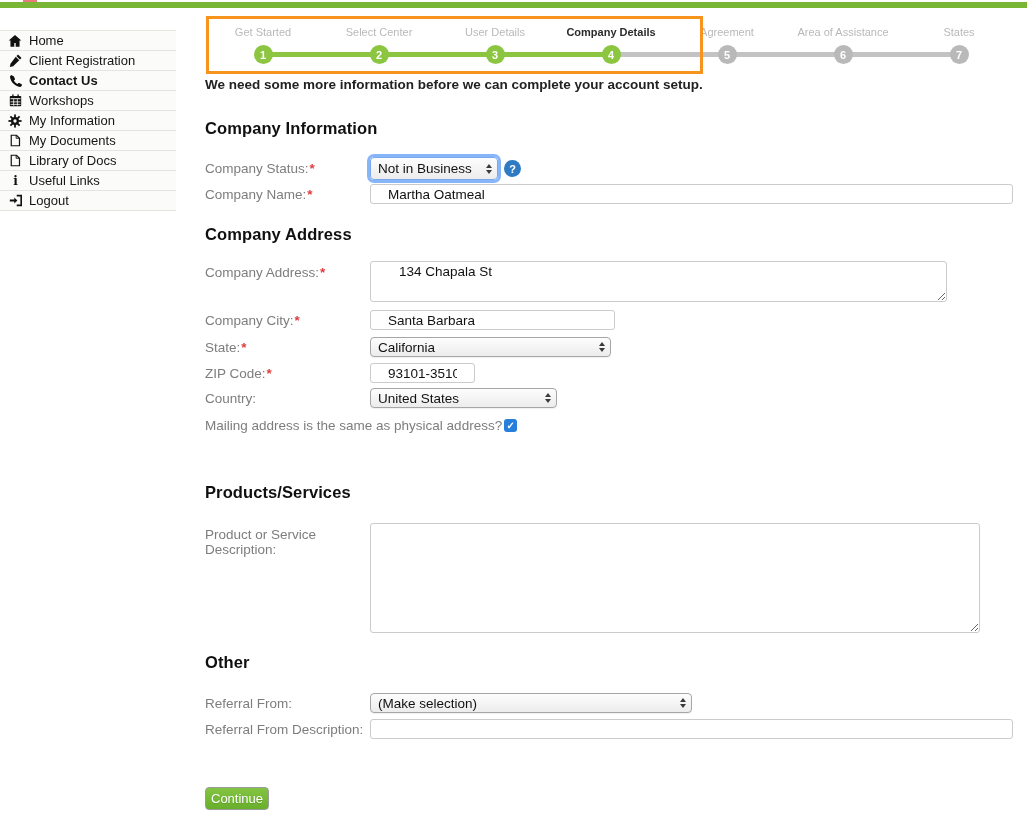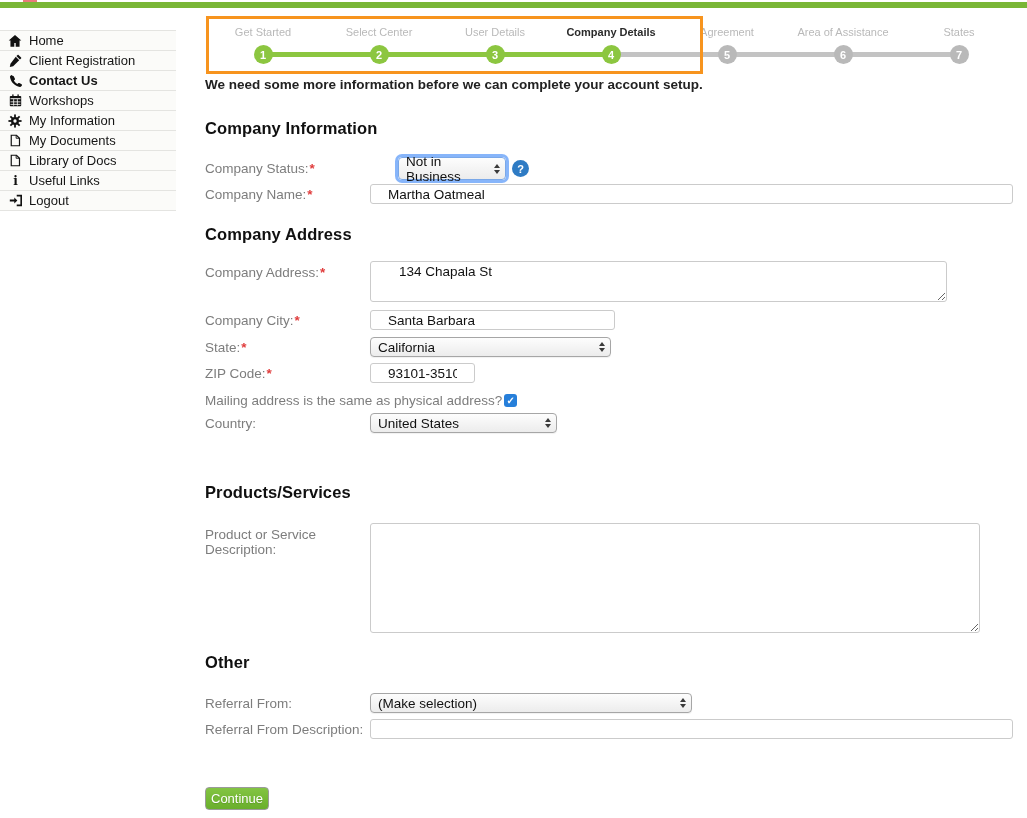--- a/index.html
+++ b/index.html
@@ -64,21 +64,21 @@
 
   
   .select { display:inline-flex; align-items:center; justify-content:space-between;
             background:linear-gradient(#fdfdfd,#ececec); border:1px solid #a6a6a6; border-radius:4px;
             height:20px; padding:0 5px 0 7px; font-size:13.5px; color:#111; cursor:pointer;
             box-shadow:0 1px 1px rgba(0,0,0,.06); }
   .select .arrows { display:flex; flex-direction:column; gap:2px; margin-left:8px; }
   .tri-up { width:0; height:0; border-left:3.5px solid transparent; border-right:3.5px solid transparent; border-bottom:4.5px solid #3a3a3a; }
   .tri-down { width:0; height:0; border-left:3.5px solid transparent; border-right:3.5px solid transparent; border-top:4.5px solid #3a3a3a; }
   .select.focused { height:23px; box-shadow:0 0 0 3px rgba(95,156,248,.75); border-color:#7aa8e8; }
-  .w-status { width:108px;margin-left:28px; } .w-state { width:241px; } .w-country { width:187px; } .w-referral { width:322px; }
+  .w-status { width:128px; } .w-state { width:241px; } .w-country { width:187px; } .w-referral { width:322px; }
 
   .help-icon { width:17px; height:17px; border-radius:50%; background:#2e7bc4; color:#fff; font-size:11px;
                font-weight:bold; display:inline-flex; align-items:center; justify-content:center;
                margin-left:6px; cursor:pointer; }
 
   .checkbox { width:13px; height:13px; border-radius:3px; background:#267fda; color:#fff; margin-left:2px;
               display:inline-flex; align-items:center; justify-content:center; font-size:10px; font-weight:bold; cursor:pointer; }
   .cb-label { font-size:13.5px; color:#7d7d7d; }
 
   .btn-continue { background:linear-gradient(#83c443,#69af2b); border:1px solid #9a9a9a; border-radius:4px;
@@ -269,36 +269,36 @@
           <span class="tri-down"></span>
         </span>
     </div>
   </div>
 
   <div class="row r-zip">
     <span class="f-label"><span>ZIP Code:</span><span class="req">*</span></span>
     <input type="text" class="w-zip" value="93101-3510" style="">
   </div>
 
-  <div class="row r-mailing">
-    <span class="cb-label">Mailing address is the same as physical address?</span>
-    <span class="checkbox">✓</span>
-  </div>
-
   <div class="row r-country">
     <span class="f-label"><span>Country:</span><span class="req"></span></span>
     <div class="select w-country">
       <span>United States</span>
       <span class="arrows">
           <span class="tri-up"></span>
           <span class="tri-down"></span>
         </span>
     </div>
   </div>
 
+  <div class="row r-mailing">
+    <span class="cb-label">Mailing address is the same as physical address?</span>
+    <span class="checkbox">✓</span>
+  </div>
+
   <h2 class="h-ps">Products/Services</h2>
 
   <div class="row top r-product">
     <span class="f-label"><span>Product or Service Description:</span></span>
     <textarea class="ta-product" style=""></textarea>
   </div>
 
   <h2 class="h-ot">Other</h2>
 
   <div class="row r-referral">

